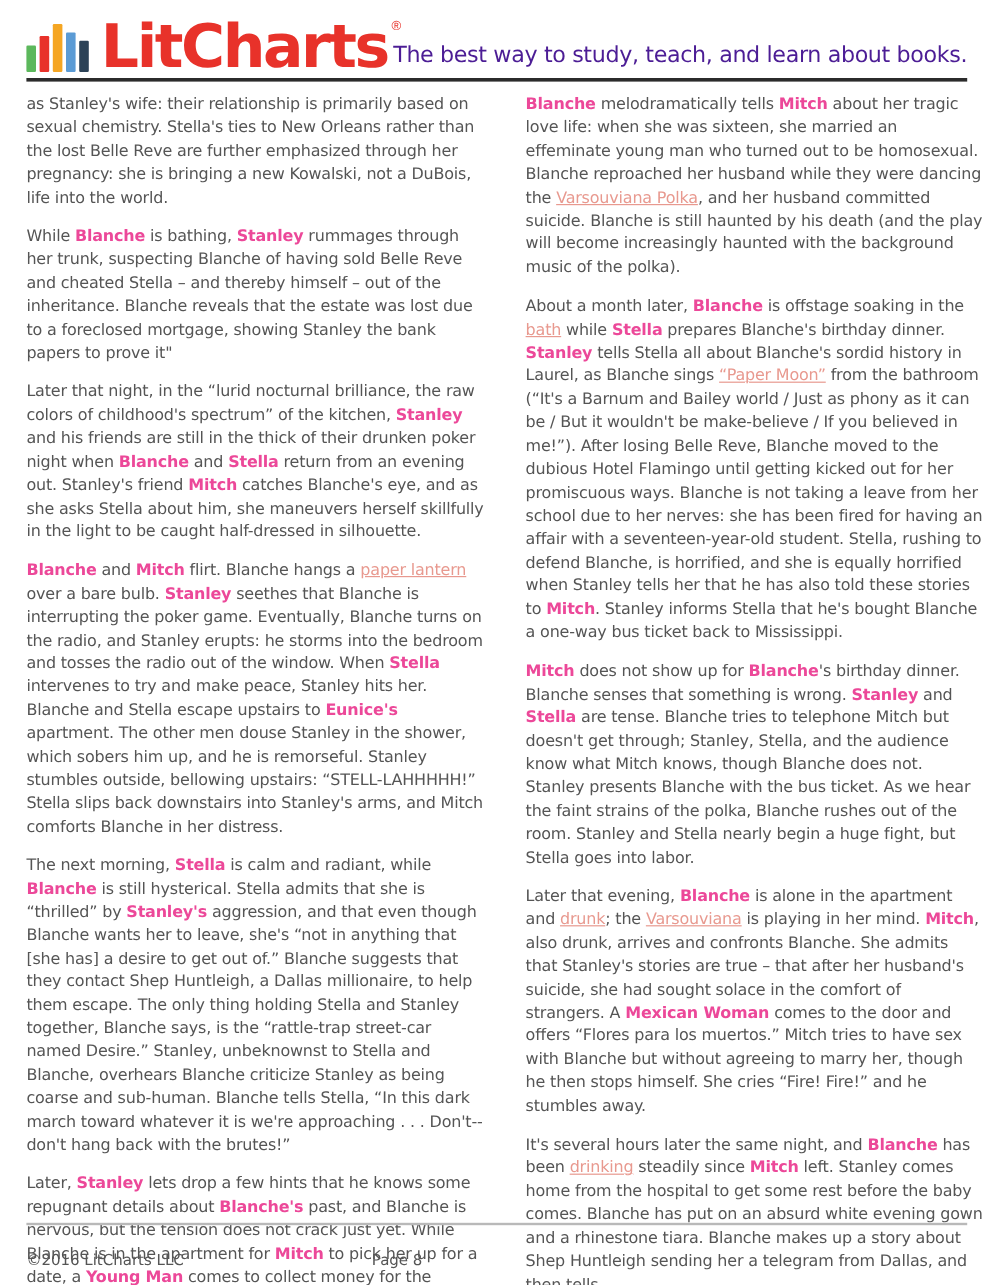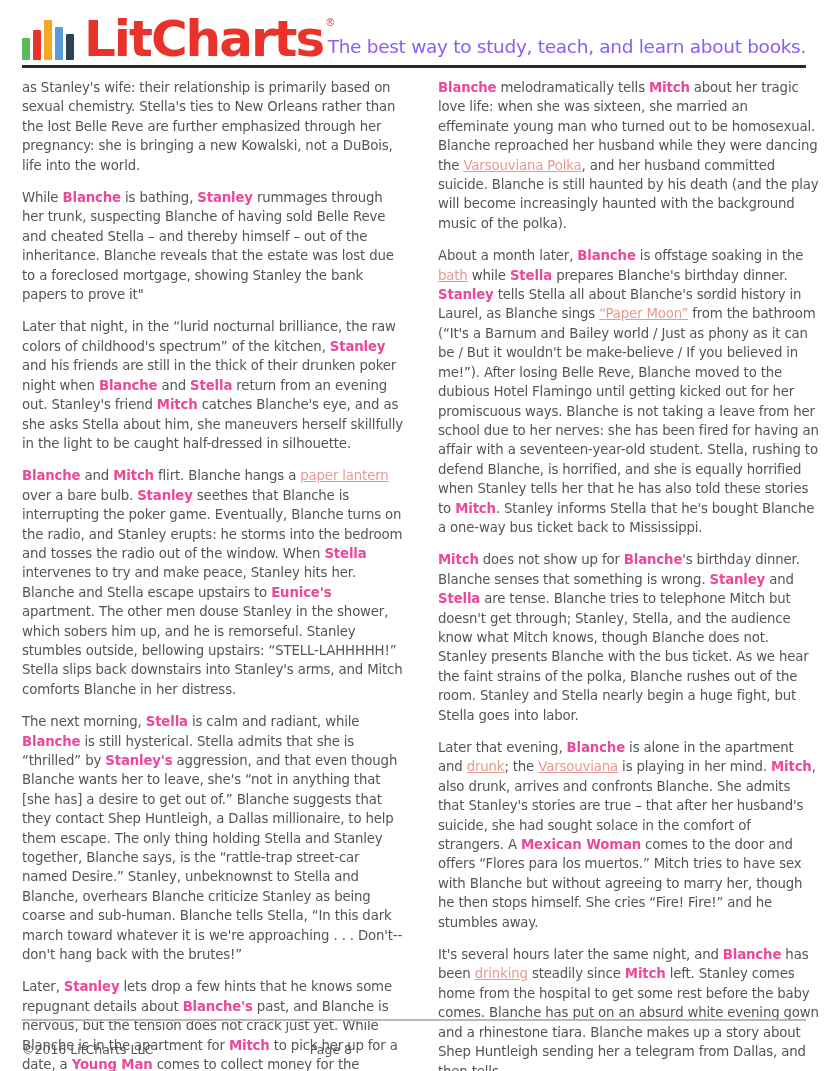--- a/index.html
+++ b/index.html
@@ -67,21 +67,21 @@
     position: absolute;
     top: 1px;
     right: -11px;
     font-size: 11px;
     color: #e8322a;
     font-family: "Liberation Sans", sans-serif;
   }
   .tagline {
     font-family: "DejaVu Sans", sans-serif;
     font-size: 18.5px;
-    color: #8b5cf6;
+    color: #4c1d95;
     letter-spacing: -0.3px;
     padding-bottom: 5px;
     white-space: nowrap;
   }
   .header-rule {
     height: 3px;
     background: #2b2b2b;
     margin-top: 3px;
     margin-bottom: 10px;
   }

